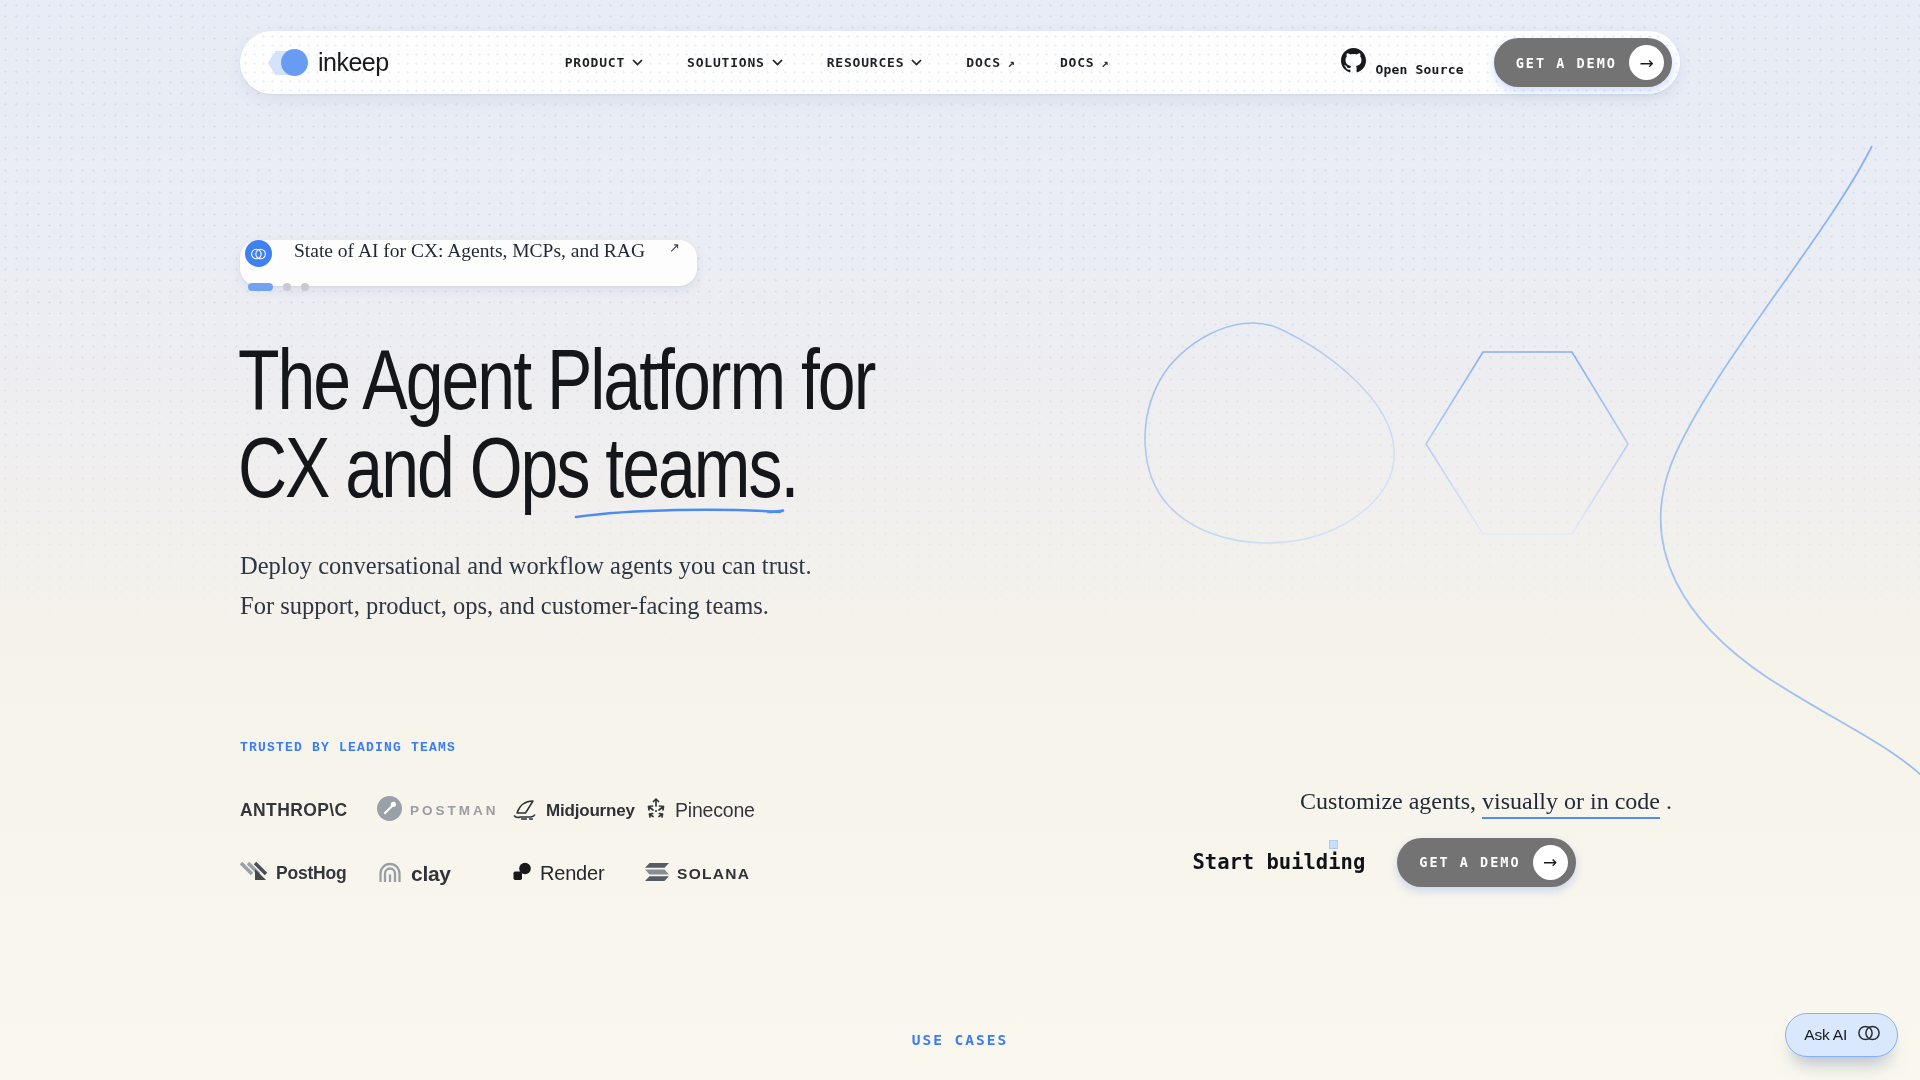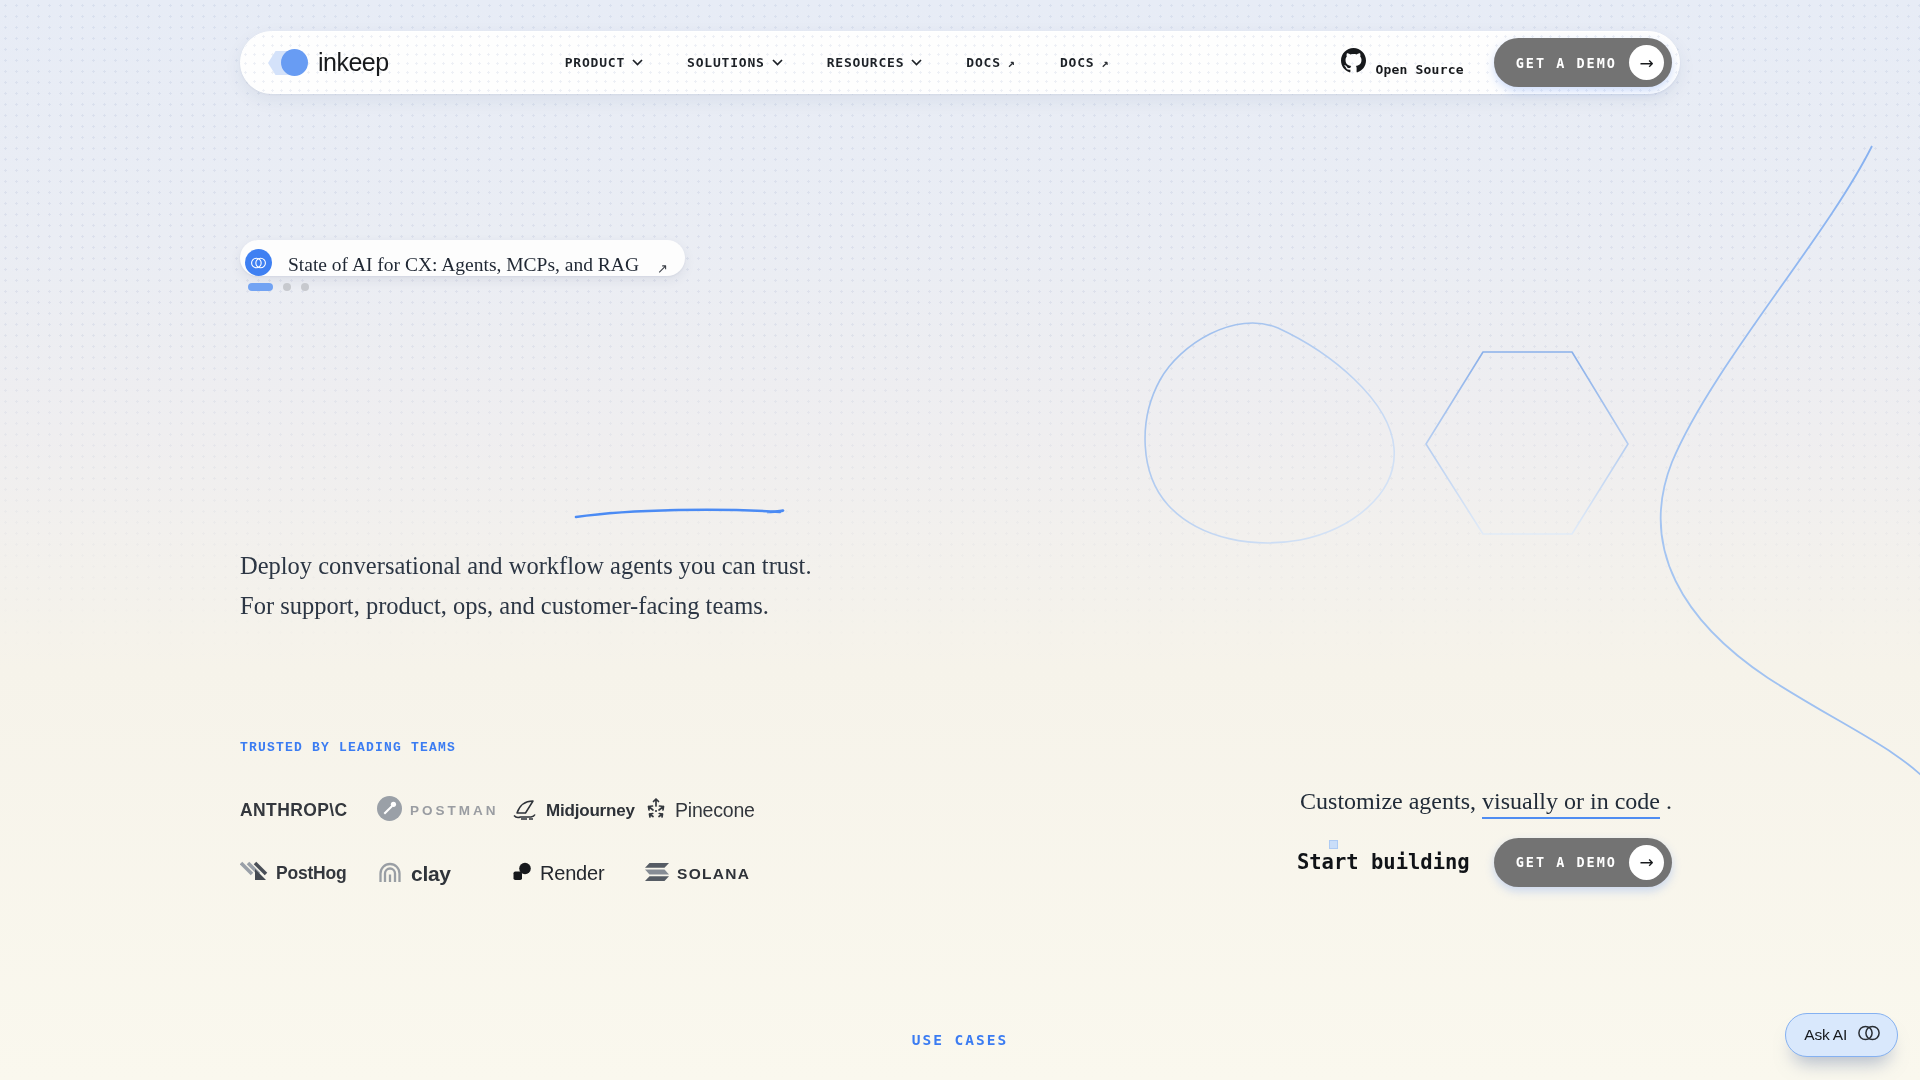--- a/index.html
+++ b/index.html
@@ -66,21 +66,21 @@
   }
   .demo-btn-circle {
     width:35px; height:35px; border-radius:50%; background:#ffffff;
     display:flex; align-items:center; justify-content:center;
     font-size:17px; color:#17191c; font-family:"DejaVu Sans", sans-serif;
   }
   .nav .demo-btn { margin-left:30px; }
 
   
   .badge {
-    position:absolute; left:240px; top:240px; height:36px; display:flex; align-items:flex-end; gap:16px;
+    position:absolute; left:240px; top:240px; height:46px; display:flex; align-items:flex-start; gap:22px;
     background:#fdfdfd; border-radius:18px; padding:0 17px 0 5px; cursor:pointer;
     box-shadow:0 4px 12px rgba(35,55,95,.08), 0 1px 2px rgba(35,55,95,.06);
   }
   .badge-icon {
     width:27px; height:27px; border-radius:50%; background:#3f80f2;
     display:flex; align-items:center; justify-content:center;
   }
   .badge-text { font-family:"Liberation Serif", serif; font-size:19.5px; color:#1f2733; }
   .badge-arrow { font-size:13px; color:#3c4048; margin-left:2px; }
 
@@ -118,21 +118,21 @@
   .lg-clay-text { font-size:21px; font-weight:bold; color:#2f343a; letter-spacing:-.3px; }
   .lg-render-text { font-size:20px; font-weight:500; color:#24282e; letter-spacing:-.2px; }
   .lg-solana-text { font-size:15.5px; font-weight:bold; color:#2e3238; letter-spacing:1.3px; }
 
   
   .customize { position:absolute; top:788px; left:1096px; width:576px; text-align:right;
     font-family:"Liberation Serif", serif; font-size:24px; color:#212b38; }
   .customize .link { border-bottom:2px solid #4f8df2; padding-bottom:3px; cursor:pointer; }
 
   .start-row { position:absolute; top:837px; left:1096px; width:576px; height:50px;
-    display:flex; align-items:center; justify-content:flex-end; gap:24px; }
+    display:flex; align-items:center; justify-content:center; gap:32px; }
   .cursor-square { position:absolute; left:233px; top:3px; width:9px; height:9px; background:#cadef9; border:1px solid #aecbf4; }
   .start-label { font-family:"DejaVu Sans Mono", monospace; font-size:20.5px; font-weight:bold; color:#101317; }
 
   
   .use-cases {
     position:absolute; left:0; right:0; top:1032px; text-align:center;
     font-family:"DejaVu Sans Mono", monospace; font-size:14.5px; font-weight:bold;
     letter-spacing:2px; color:#3b7cf2; cursor:pointer;
   }
 
@@ -239,20 +239,24 @@
     <span class="badge-text">State of AI for CX: Agents, MCPs, and RAG</span>
     <span class="badge-arrow">↗</span>
   </div>
 
   <div class="carousel">
     <span class="carousel-pill"></span>
     <span class="carousel-dot"></span>
     <span class="carousel-dot"></span>
   </div>
 
+  <h1 class="hero-heading">
+    <span class="line">The Agent Platform for</span>
+    <span class="line">CX and Ops teams.</span>
+  </h1>
   <svg class="underline-swoosh" width="220" height="18" viewBox="0 0 220 18">
     <path d="M4 13 C60 5 150 4 208 8 M196 8 C202 7.4 208 7.8 211 6.5" fill="none" stroke="#4b8bf4" stroke-width="2.6" stroke-linecap="round"></path>
   </svg>
 
   <p class="hero-sub">
     <span>Deploy conversational and workflow agents you can trust.</span><br>
     <span>For support, product, ops, and customer-facing teams.</span>
   </p>
 
   <div class="trusted-label">TRUSTED BY LEADING TEAMS</div>

